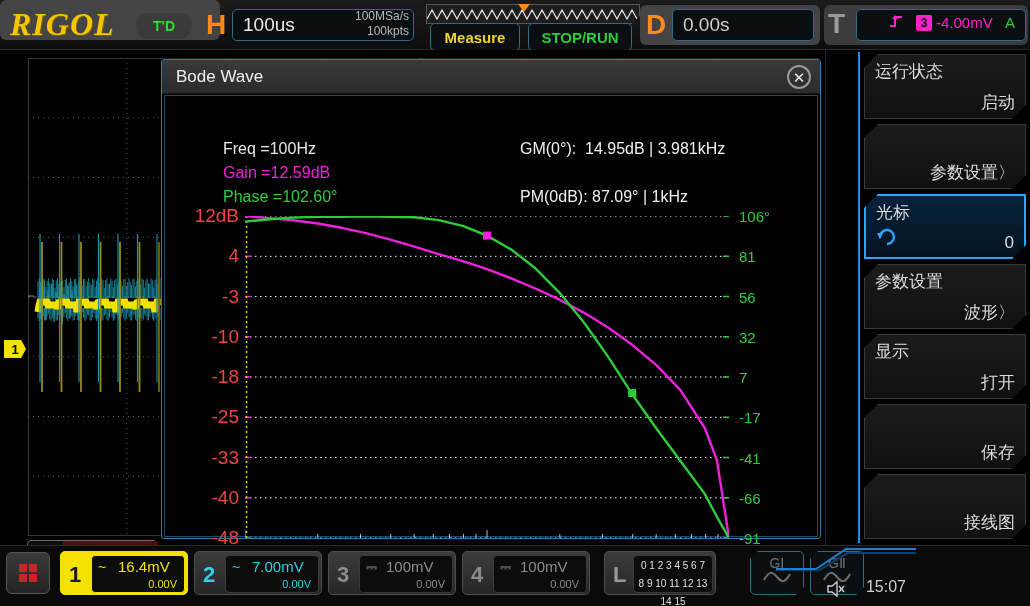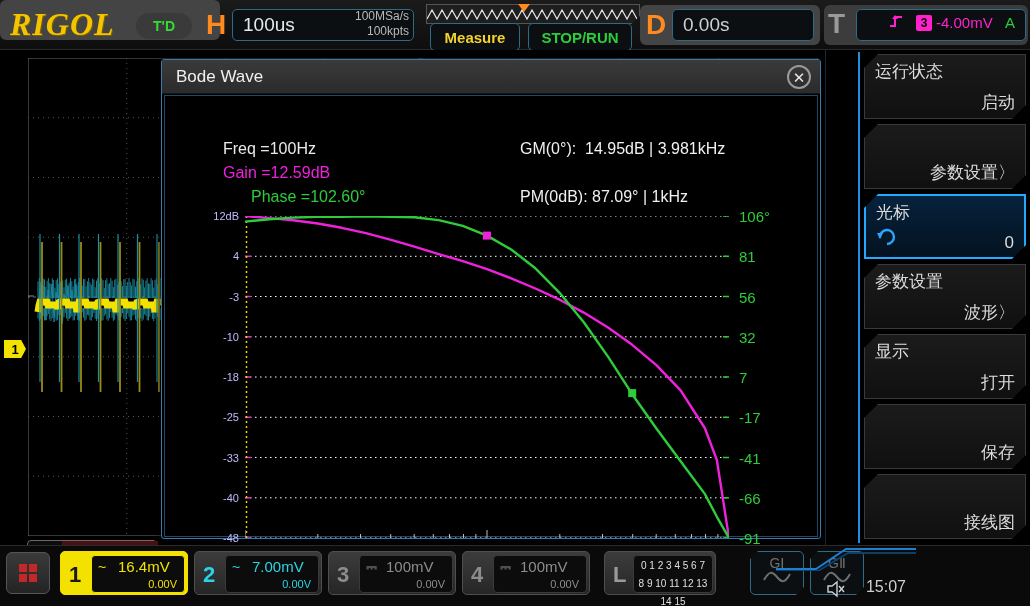--- a/index.html
+++ b/index.html
@@ -127,26 +127,26 @@
     display: flex; align-items: center; justify-content: center;
     font-size: 15px; line-height: 1;
   }
   #bode-body {
     position: absolute; left: 2px; top: 35px; width: 654px; height: 442px;
     background: #000; border: 1px solid #1e4a68;
   }
   .readout { position: absolute; font-size: 16px; white-space: nowrap; }
   #ro-freq  { left: 58px;  top: 44px;  color: #e9e9e9; }
   #ro-gain  { left: 58px;  top: 68px;  color: #ee22dd; }
-  #ro-phase { left: 58px;  top: 92px;  color: #2ecc3a; margin-left: 28px; }
+  #ro-phase { left: 58px;  top: 92px;  color: #2ecc3a; }
   #ro-gm    { left: 355px; top: 44px;  color: #f0f0f0; }
   #ro-pm    { left: 355px; top: 92px;  color: #f0f0f0; }
 
   #plot { position: absolute; left: 80px; top: 120px; width: 484px; height: 322px; }
-  .ytick-l { position: absolute; right: 0; font-size: 11px; color: #c4b5fd;
+  .ytick-l { position: absolute; right: 0; font-size: 19px; color: #ef4444;
     transform: translateY(-50%); white-space: nowrap; }
   .ytick-r { position: absolute; left: 0; font-size: 15px; color: #2ecc3a;
     transform: translateY(-50%); white-space: nowrap; }
   .xtick { position: absolute; top: 0; font-size: 14px; color: #e6e6e6;
     transform: translateX(-50%); white-space: nowrap; }
 
   
   #menu { position: absolute; left: 826px; top: 50px; width: 204px; height: 495px;
     background: #000; }
   #menu-tab {

